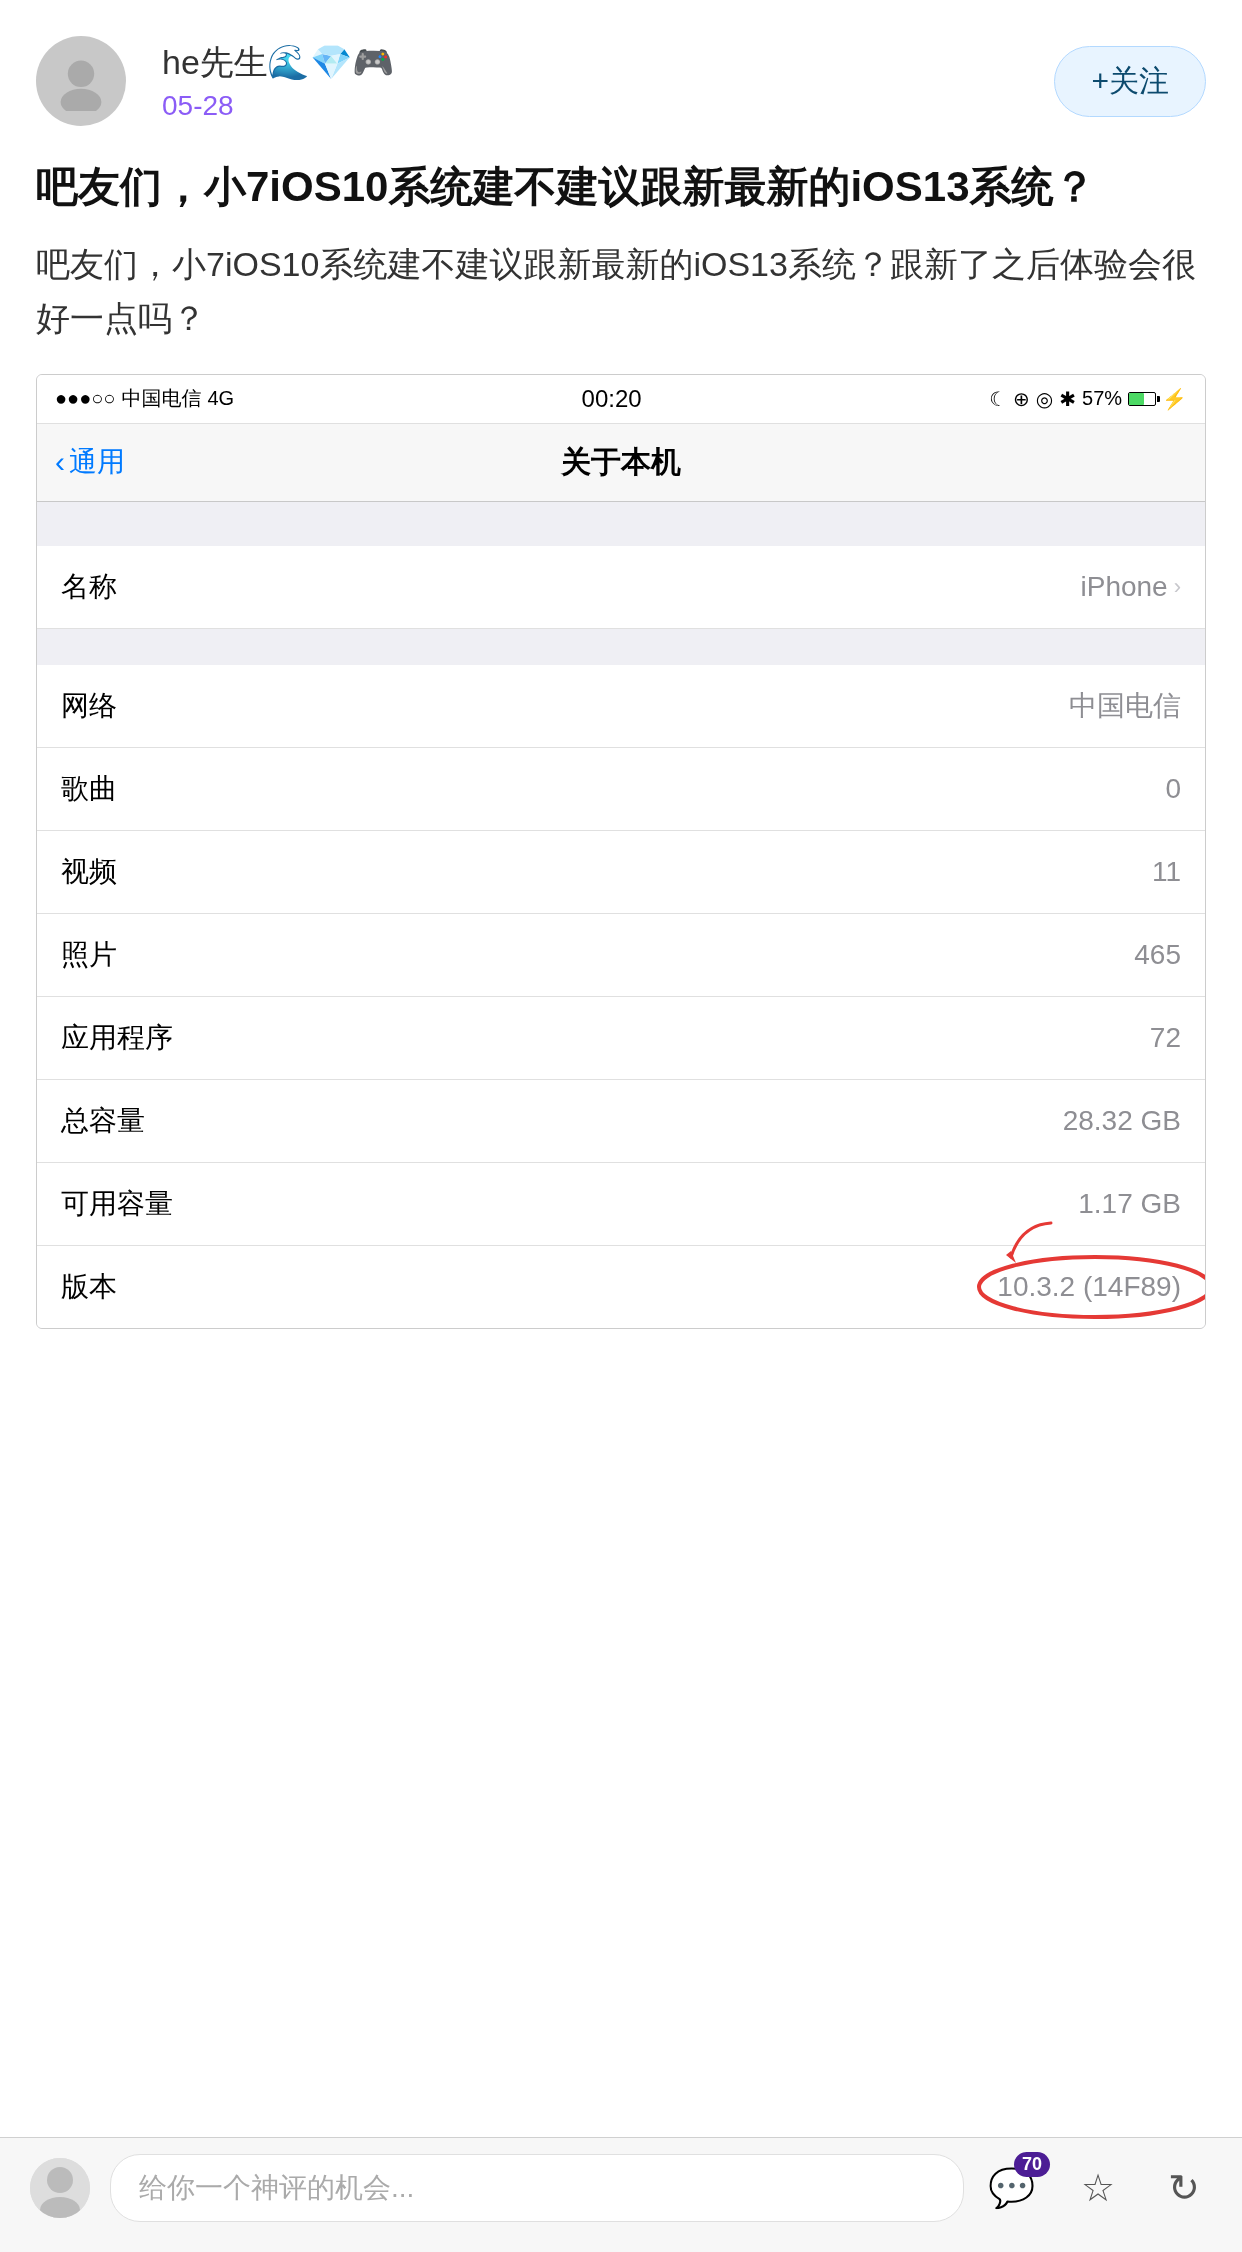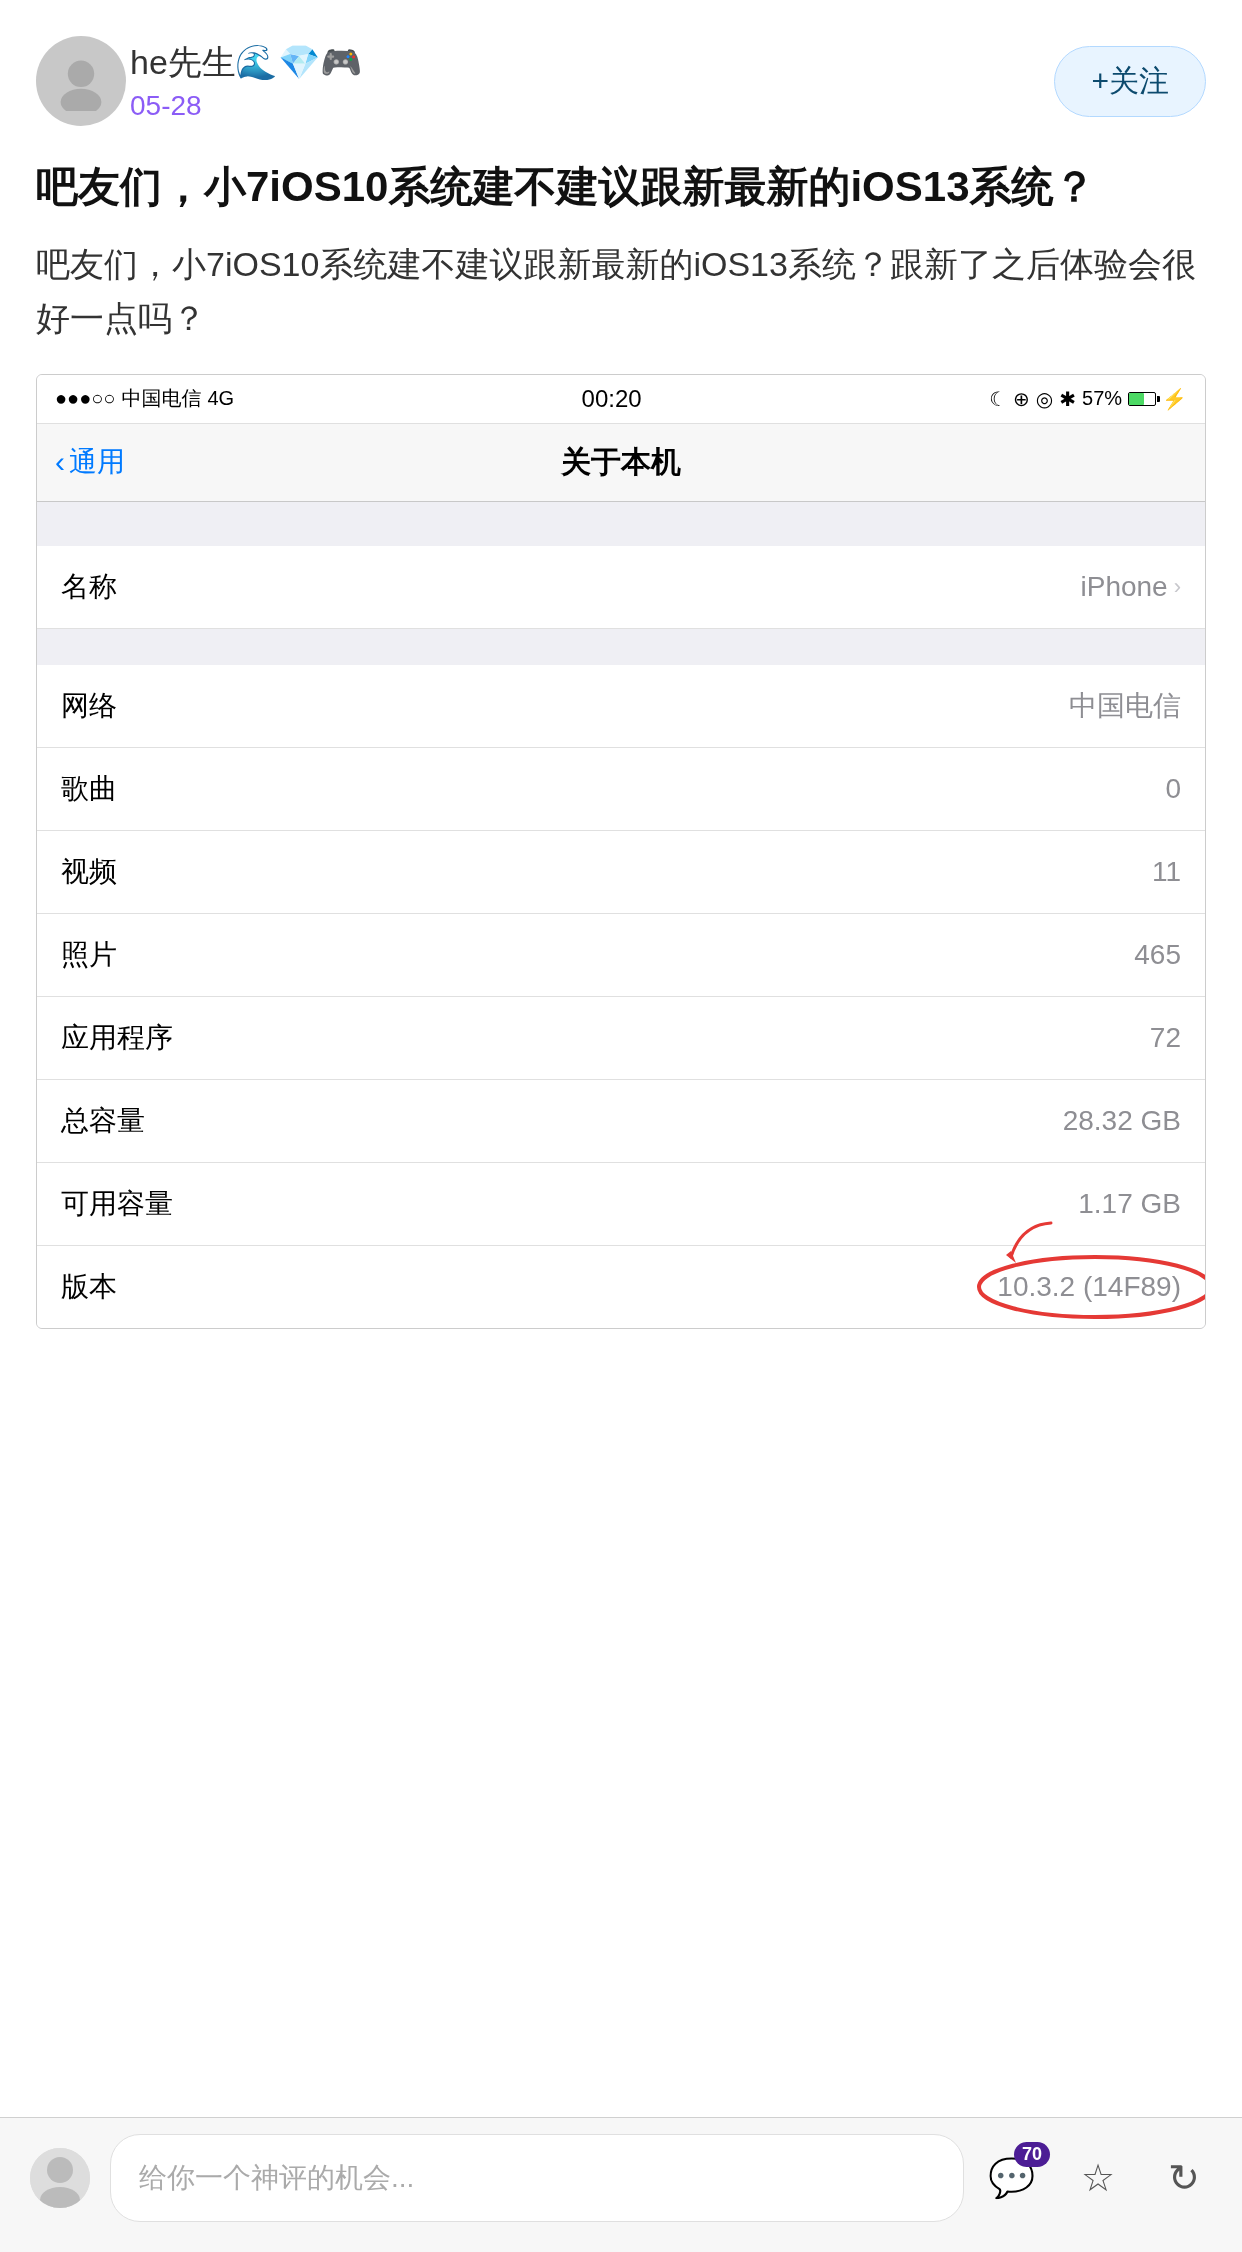--- a/index.html
+++ b/index.html
@@ -15,21 +15,21 @@
     
     .post-header {
       display: flex;
       align-items: center;
       justify-content: space-between;
       padding: 36px 36px 16px 36px;
     }
     .post-header-left {
       display: flex;
       align-items: center;
-      gap: 4px;
+      gap: 36px;
     }
     .avatar {
       width: 90px;
       height: 90px;
       border-radius: 50%;
       background: #c8c8c8;
       display: flex;
       align-items: center;
       justify-content: center;
       overflow: hidden;
@@ -222,21 +222,21 @@
       border-radius: 50%;
       background: #ddd;
       overflow: hidden;
       flex-shrink: 0;
     }
     .comment-input-area {
       flex: 1;
       background: #fff;
       border: 1px solid #e0e0e0;
       border-radius: 30px;
-      padding: 24px 28px;
+      padding: 14px 28px;
       font-size: 28px;
       color: #aaa;
     }
     .bottom-icons {
       display: flex;
       align-items: center;
       gap: 30px;
     }
     .bottom-icon {
       width: 56px;

